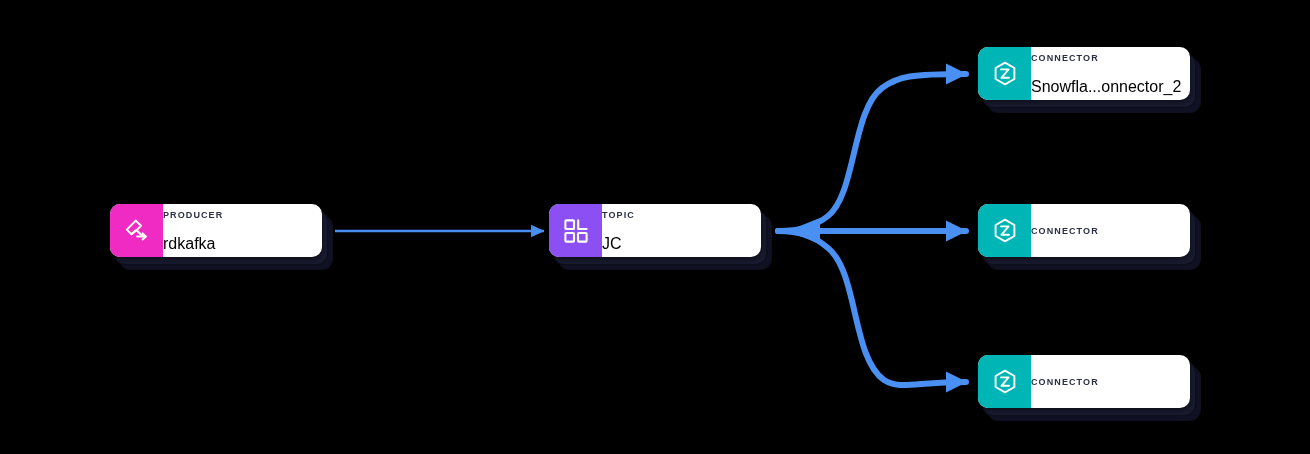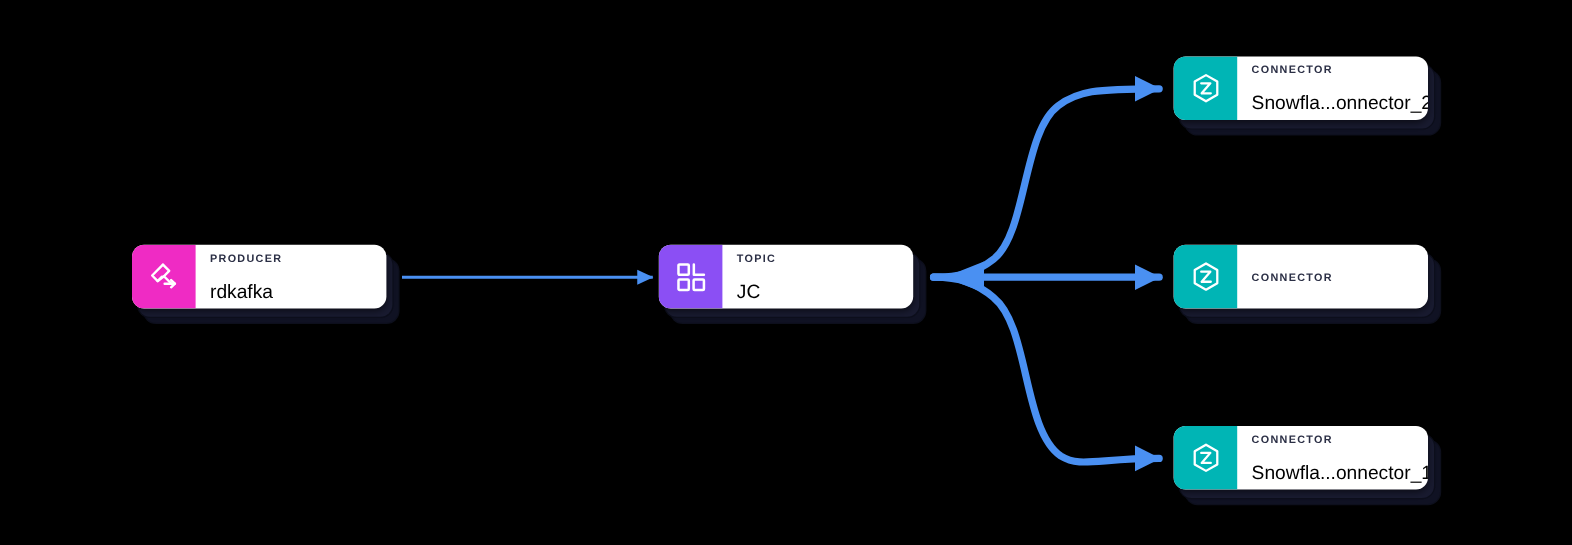--- a/index.html
+++ b/index.html
@@ -65,21 +65,20 @@
     min-width: 53px;
     display: flex;
     align-items: center;
     justify-content: center;
   }
   .node .body {
     flex: 1;
     display: flex;
     flex-direction: column;
     justify-content: center;
-    padding-left: 12px;
     padding-right: 8px;
   }
   .node .kind {
     font-size: 9px;
     font-weight: bold;
     letter-spacing: 1.1px;
     color: #2b2f45;
     text-transform: uppercase;
     line-height: 12px;
   }
@@ -229,18 +228,17 @@
           <svg width="28" height="28" viewBox="0 0 28 28">
             <g fill="none" stroke="#ffffff" stroke-width="1.9" stroke-linejoin="round" stroke-linecap="round">
               <path d="M14 2.6 L23.4 8.0 L23.4 19.0 L14 24.4 L4.6 19.0 L4.6 8.0 z"></path>
               <path d="M10.0 9.4 L17.6 9.4 L10.4 17.8 L18.0 17.8"></path>
             </g>
           </svg>
         </span>
       </div>
       <div class="body">
         <div class="kind">CONNECTOR</div>
-        <div class="title">Snowfla...onnector_1</div>
       </div>
     </div>
   </div>
 
 </div>
 
 </body></html>

